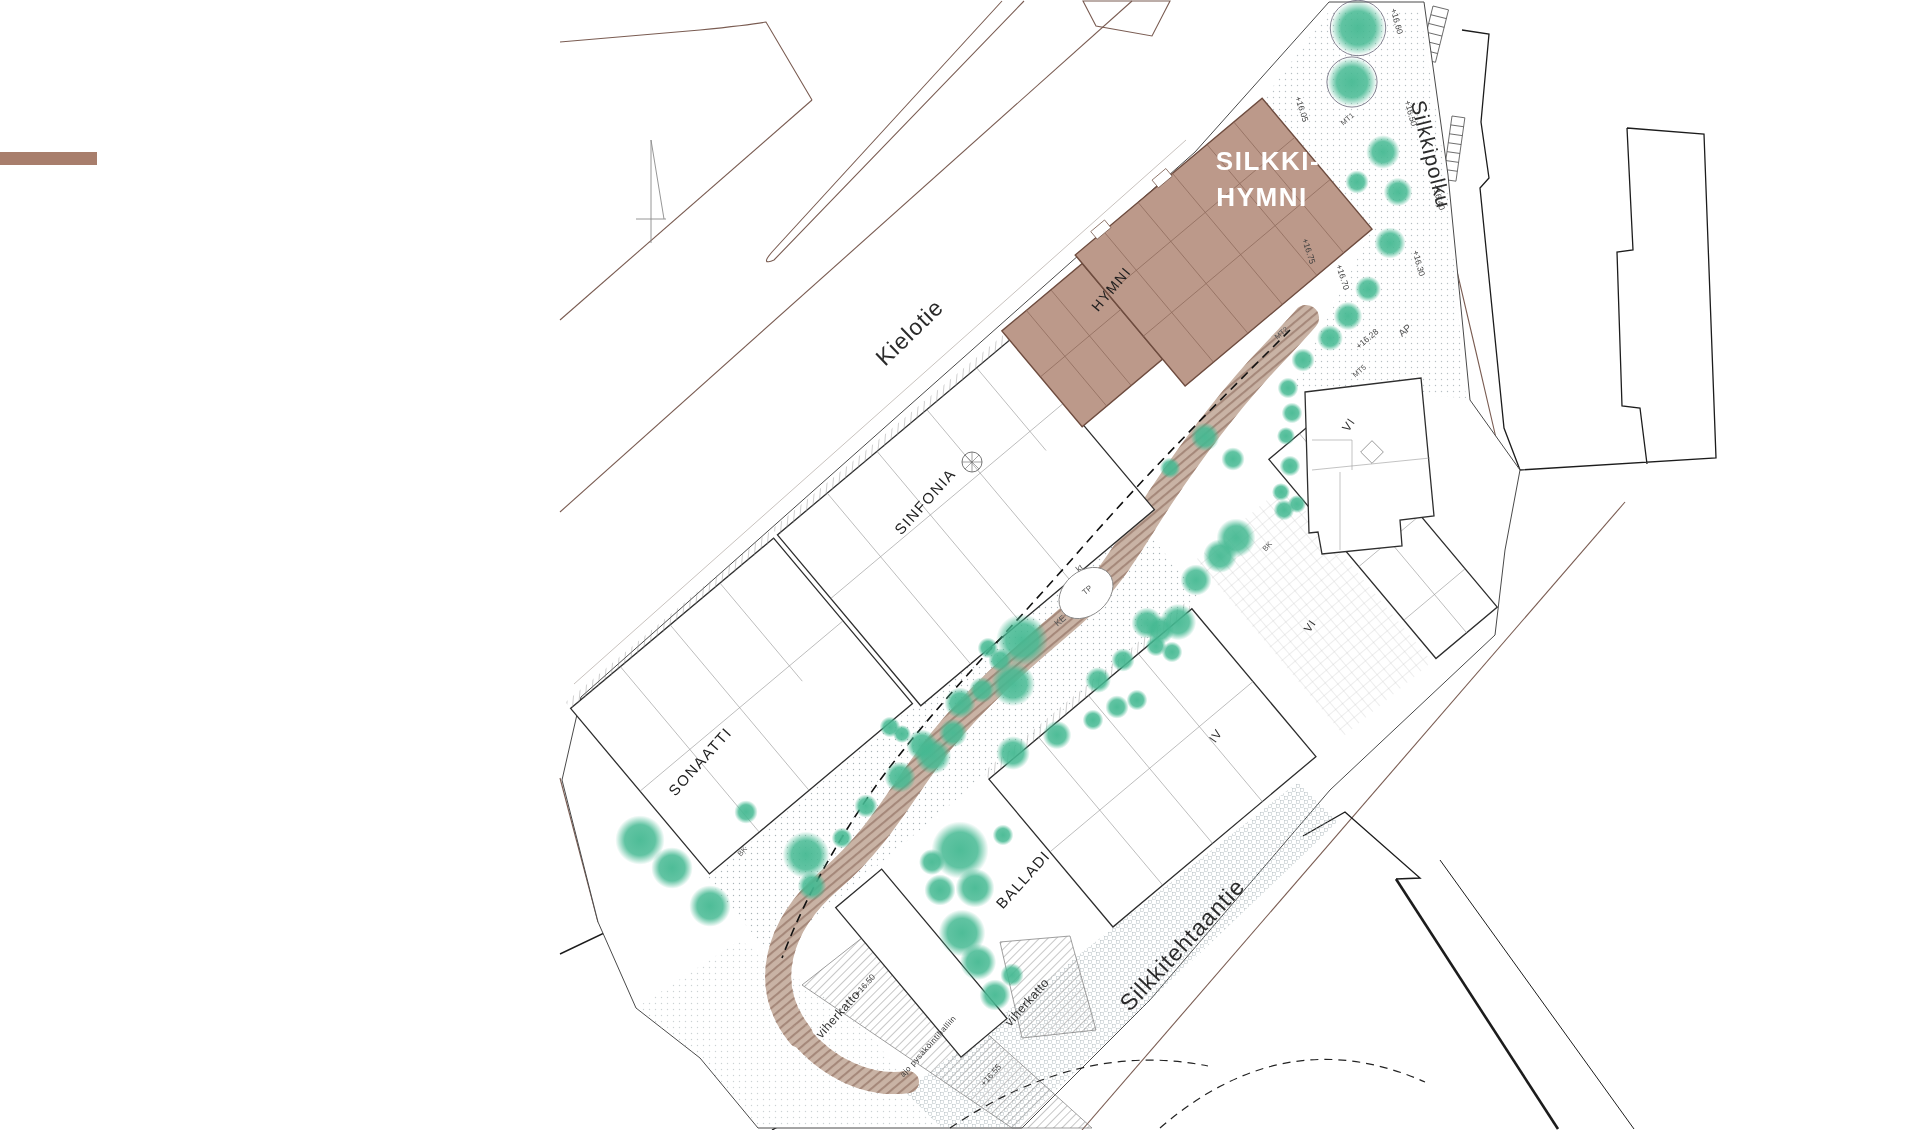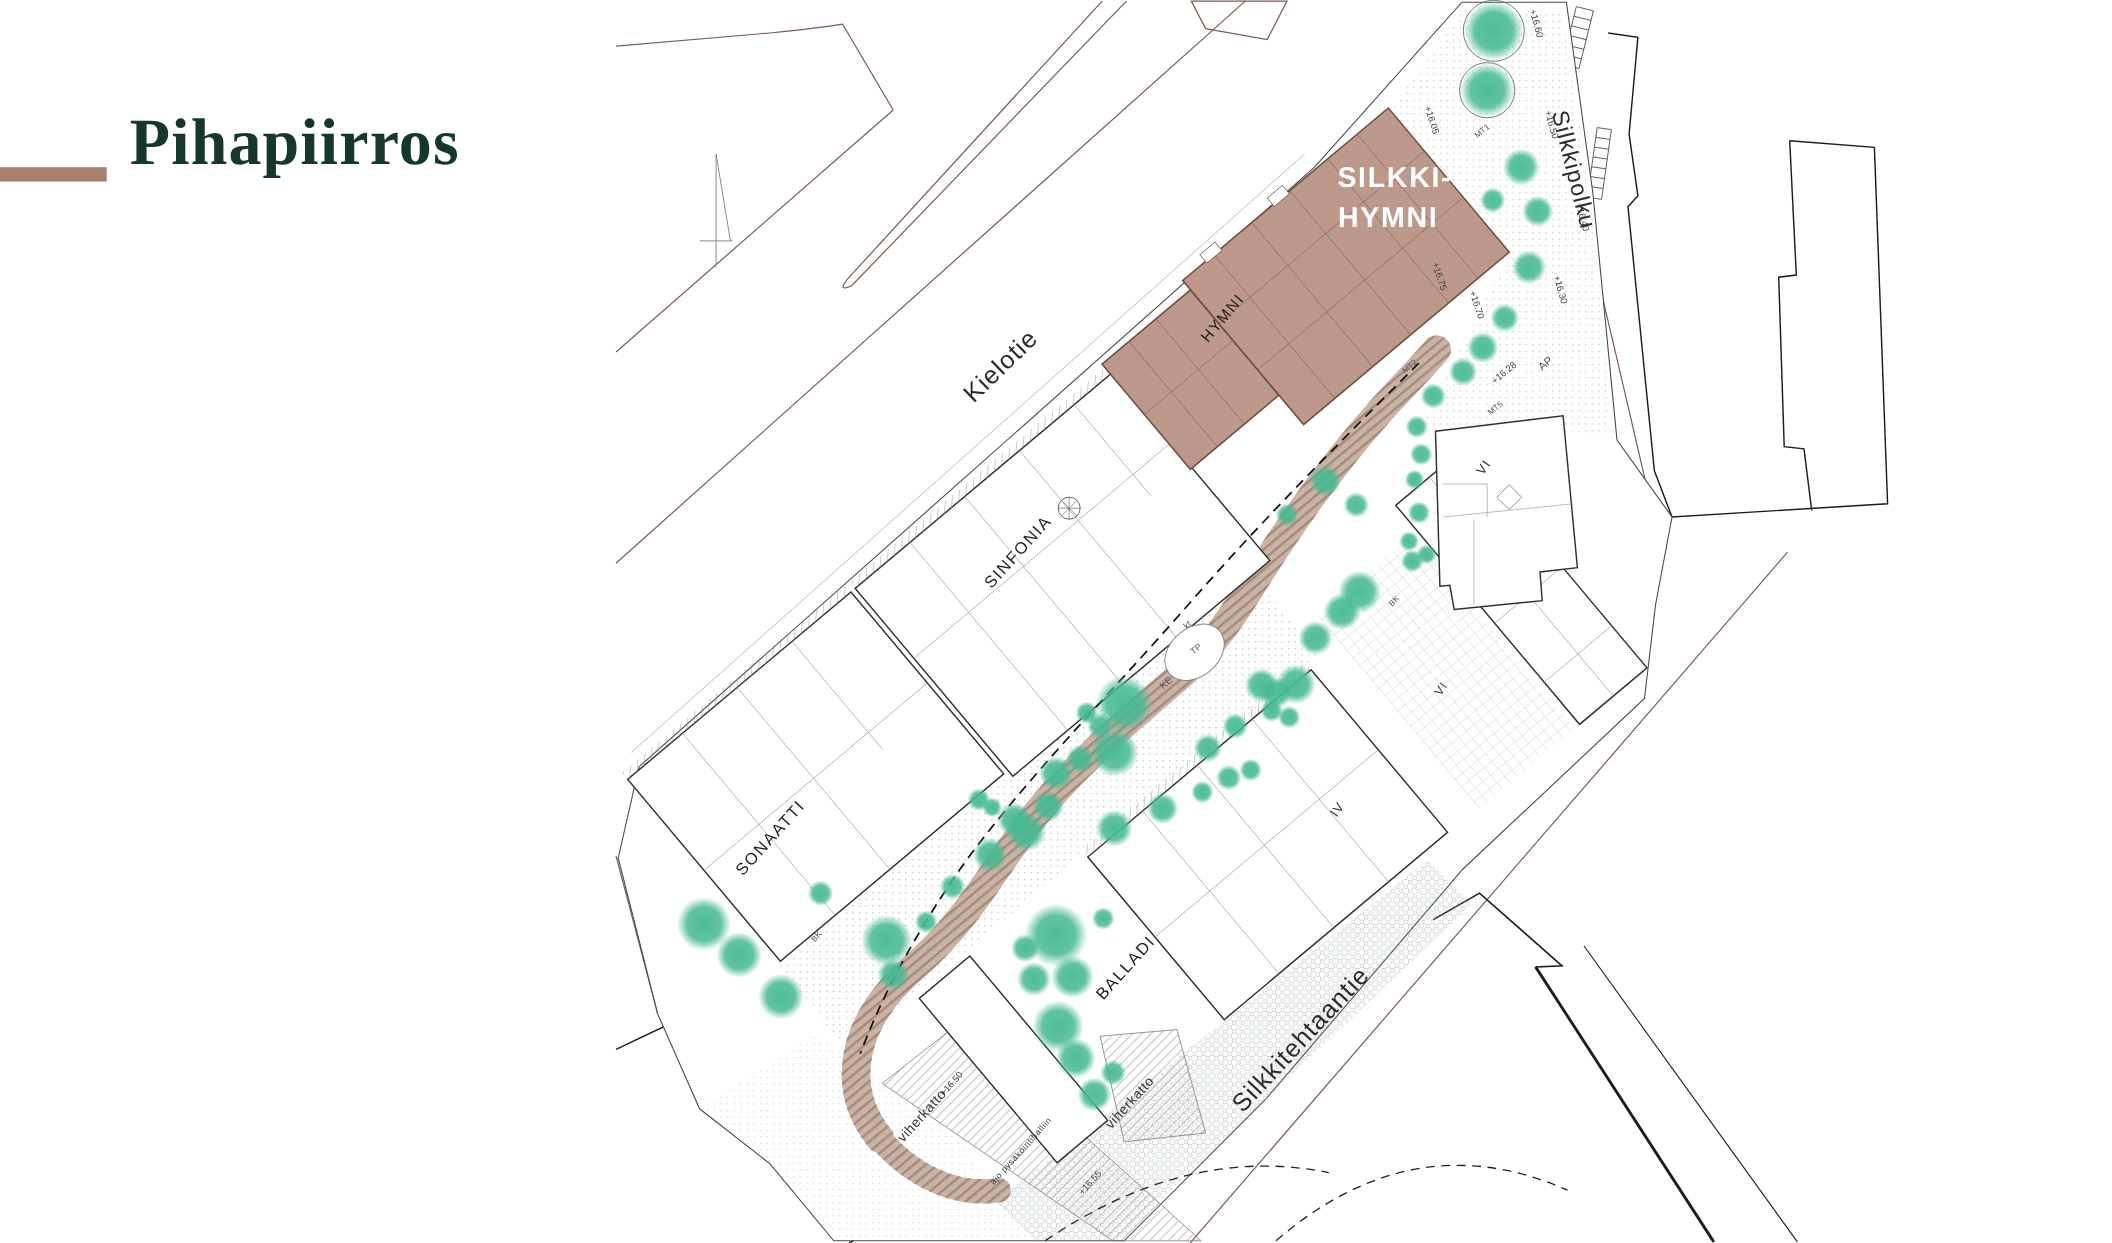--- a/index.html
+++ b/index.html
@@ -21,21 +21,20 @@
   .bldg-inner{stroke:#9a9a9a;stroke-width:0.6;fill:none;}
   .hl-bldg{fill:var(--highlight-fill);stroke:var(--highlight-stroke);stroke-width:1.4;}
   .hl-inner{stroke:#8d6a5b;stroke-width:0.7;fill:none;}
   .neighbor{stroke:#1c1c1c;fill:none;}
 </style>
 </head>
 <body>
 
 <div class="stage">
   <div class="accent-bar"></div>
-  <h1 class="page-title">Pihapiirros</h1>
 
   <svg class="plan" width="1920" height="1130" viewBox="0 0 1920 1130">
     <defs>
       <pattern id="dots" width="6" height="6" patternUnits="userSpaceOnUse">
         <circle cx="1.5" cy="1.5" r="0.7" fill="#aab4b8"></circle>
       </pattern>
       <pattern id="checker" width="8" height="8" patternUnits="userSpaceOnUse">
         <rect x="0.5" y="0.5" width="3" height="3" fill="none" stroke="#99a7ab" stroke-width="0.5"></rect>
         <rect x="4.5" y="4.5" width="3" height="3" fill="none" stroke="#99a7ab" stroke-width="0.5"></rect>
       </pattern>

